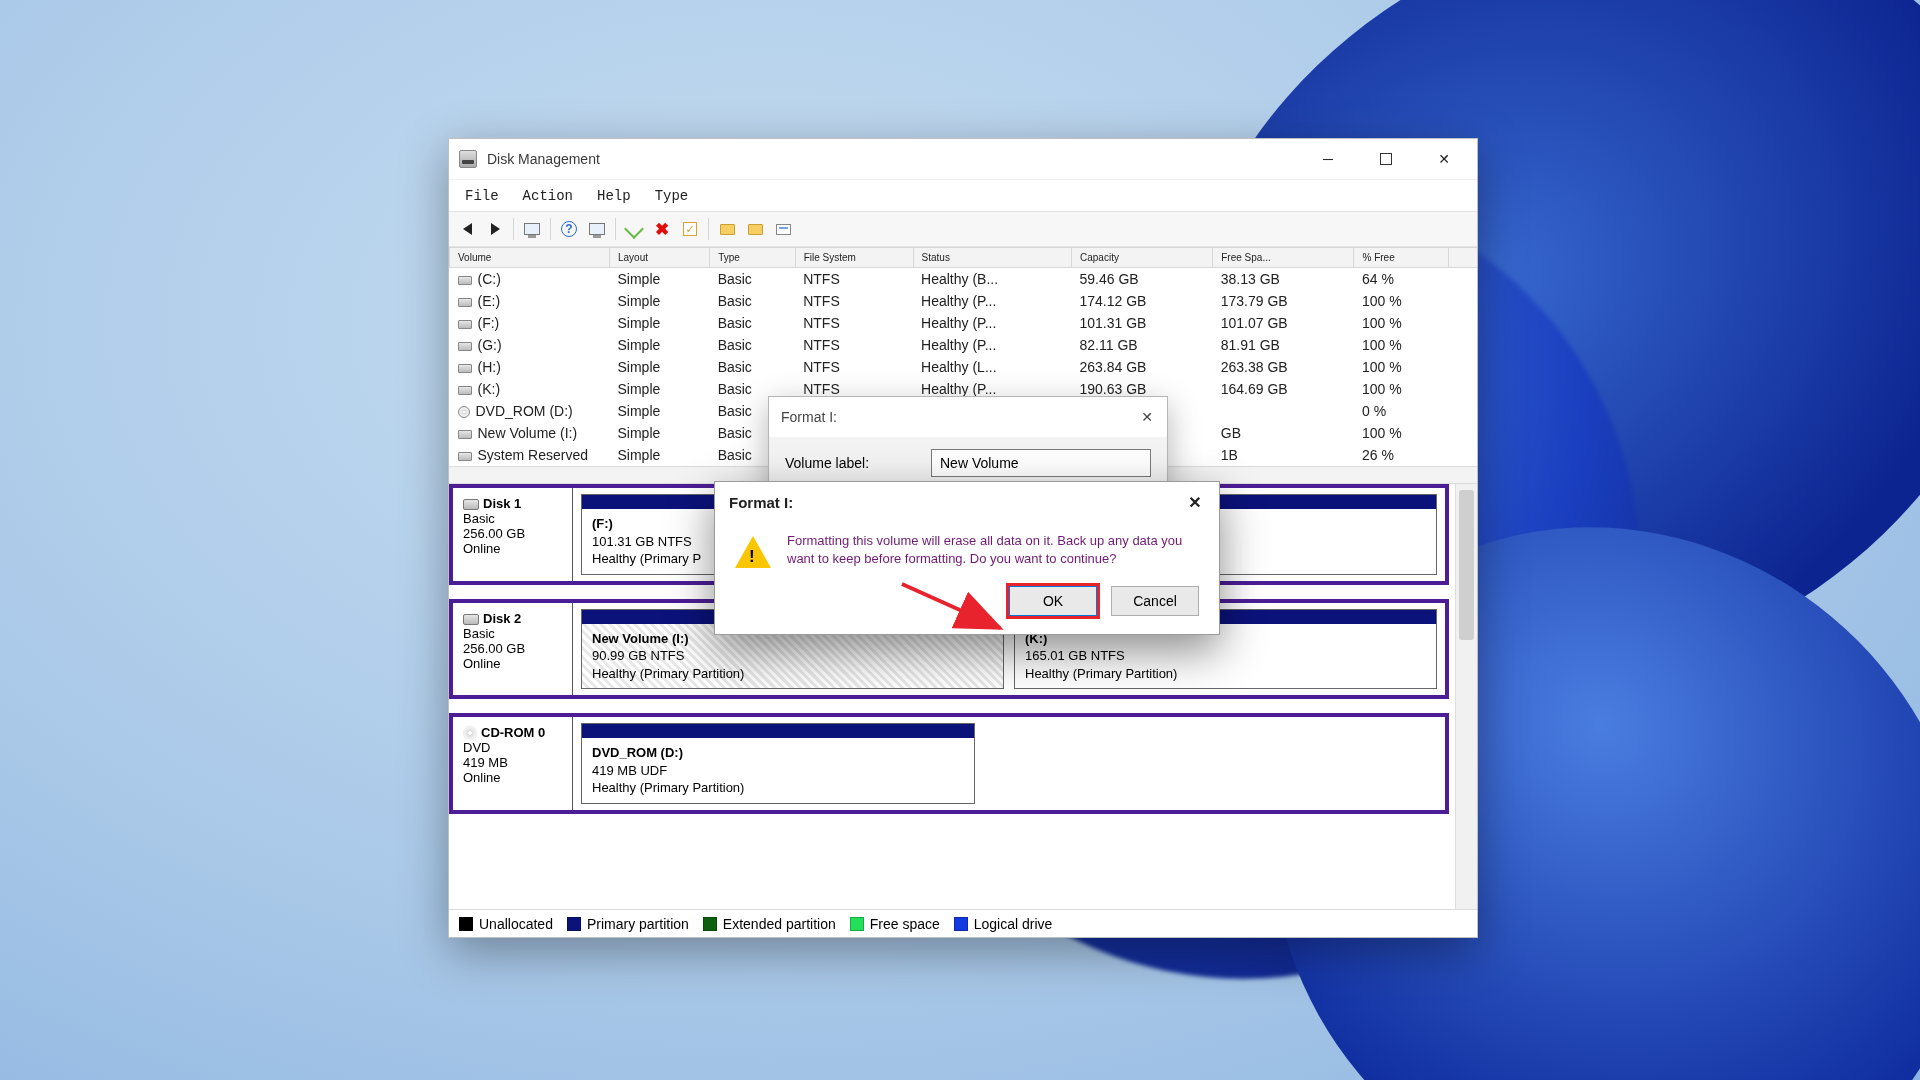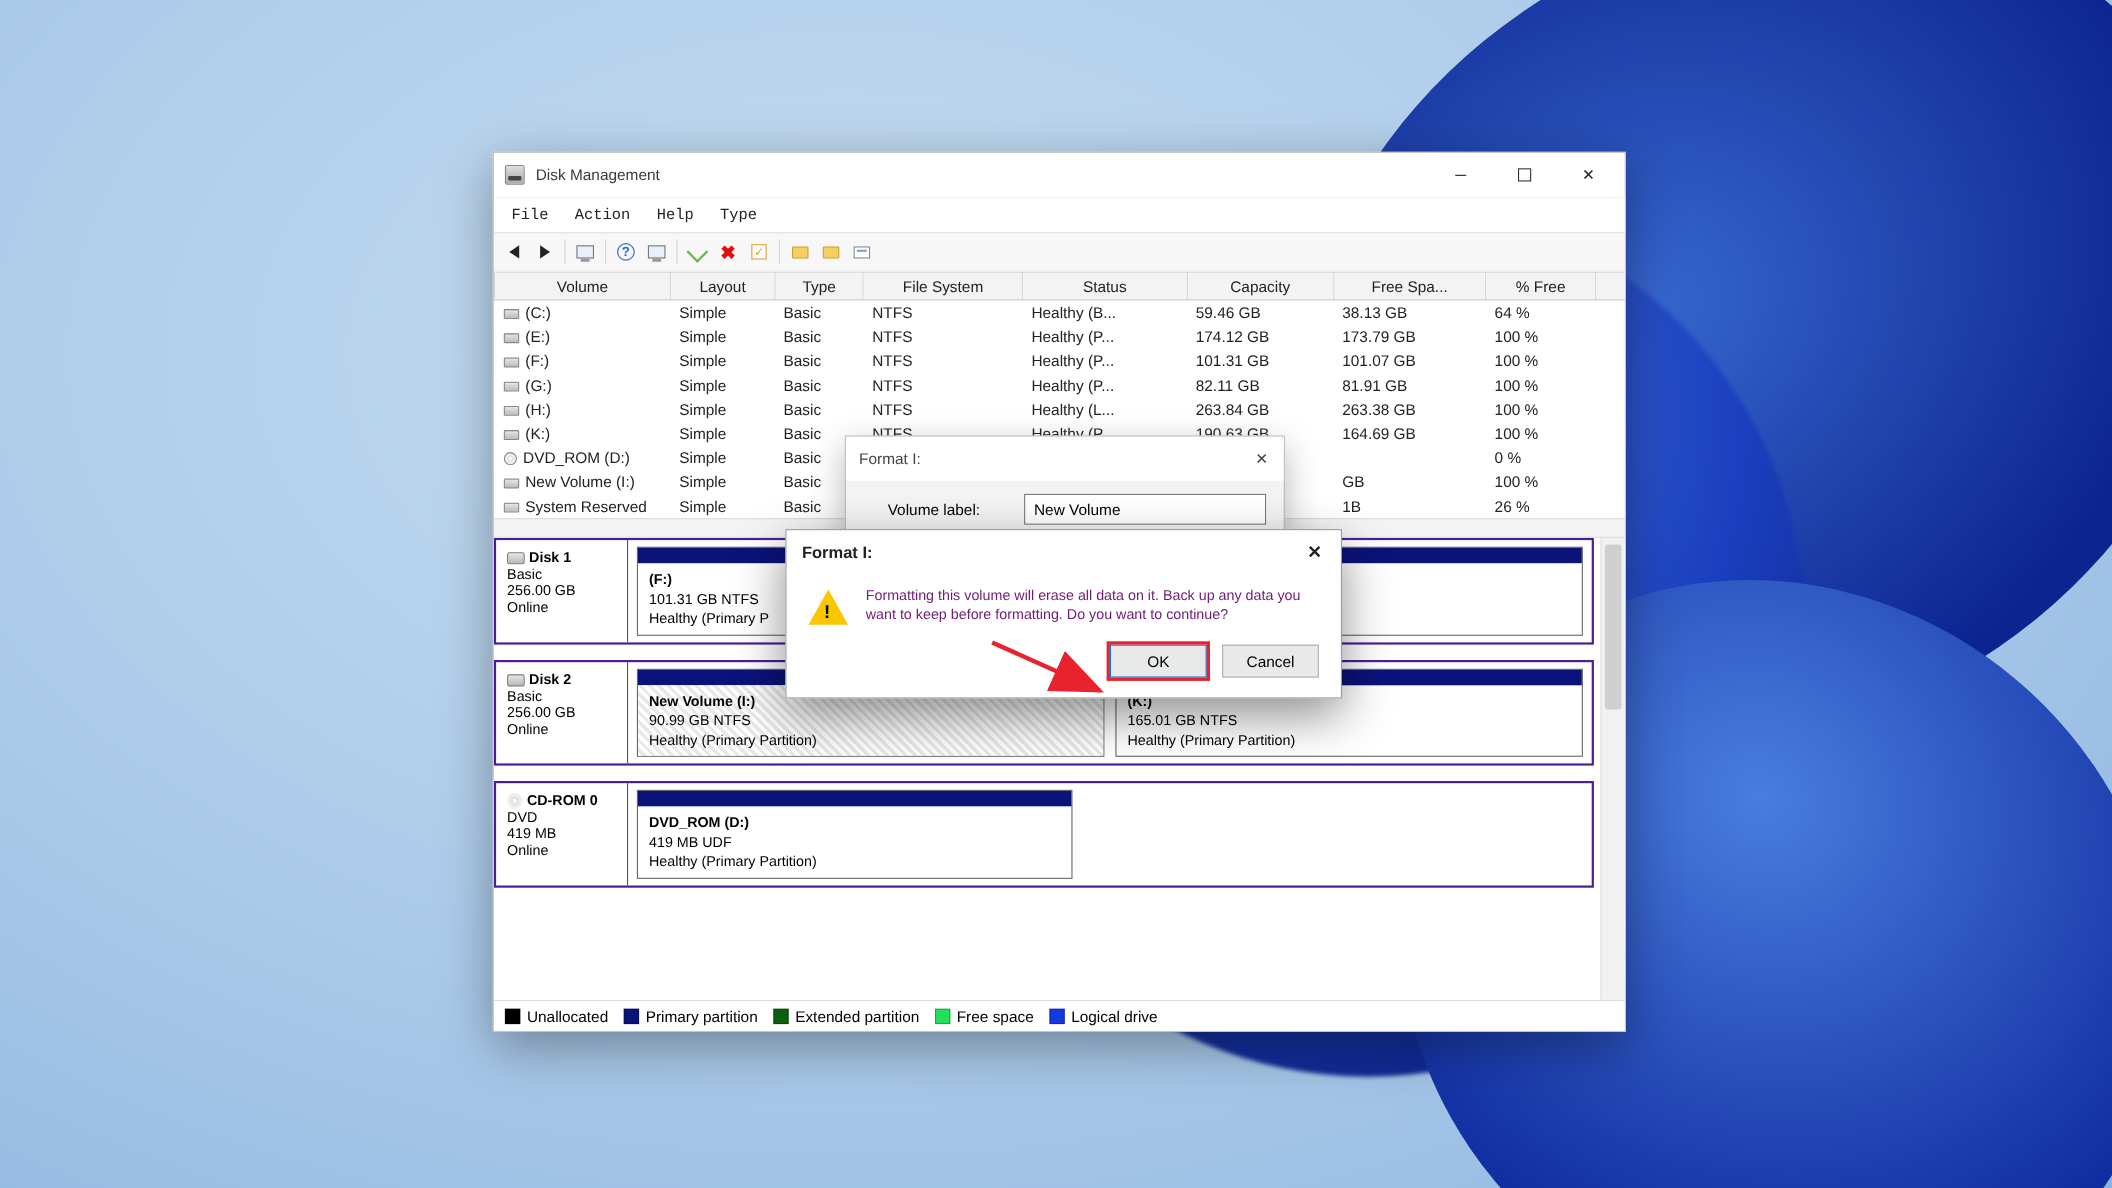--- a/index.html
+++ b/index.html
@@ -39,30 +39,30 @@
 .ico-help{width:16px;height:16px;border:1px solid #2a6bd0;border-radius:50%;display:flex;align-items:center;justify-content:center;color:#2a6bd0;font-size:12px;font-weight:bold;}
 .ico-pen{width:14px;height:14px;border-left:2px solid #6b4;border-bottom:2px solid #6b4;transform:rotate(-45deg);}
 .ico-x{color:#e30b0b;font-weight:bold;font-size:17px;line-height:1;}
 .ico-check{width:14px;height:14px;border:1px solid #e0a030;background:#fff;display:flex;align-items:center;justify-content:center;color:#e0a030;font-size:11px;}
 .ico-folder{width:15px;height:11px;background:#f7ce62;border:1px solid #caa030;border-radius:1px;}
 .ico-props{width:15px;height:11px;background:#fff;border:1px solid #888;position:relative;}
 .ico-props::after{content:"";position:absolute;left:2px;top:2px;right:2px;height:2px;background:#77a4e0;}
 
 .volumes-pane{ flex:0 0 auto; overflow:auto; background:#fff;}
 .volumes-table{ width:100%; border-collapse:collapse; font-size:14px; color:#222;}
-.volumes-table th{ text-align:center; font-weight:400; background:#f3f3f3; border:1px solid #d8d8d8; padding:4px 8px; font-size:14px;}
+.volumes-table th{ text-align:left; font-weight:400; background:#f3f3f3; border:1px solid #d8d8d8; padding:4px 8px; font-size:10px;}
 .volumes-table td{ padding:3px 8px; white-space:nowrap;}
 .vol-ico{display:inline-block;width:14px;height:9px;background:linear-gradient(#e6e6e6,#bcbcbc);border:1px solid #888;border-radius:1px;margin-right:6px;vertical-align:middle;}
 .vol-ico.cd{width:12px;height:12px;border-radius:50%;background:radial-gradient(circle,#fff 18%,#dcdcdc 20%,#f3f3f3 60%,#cfcfcf 95%);}
 
 .middle-gap{ height:18px; background:#f3f3f3; border-top:1px solid #dcdcdc; border-bottom:1px solid #dcdcdc;}
 
 .graphical{ flex:1; overflow:auto; position:relative; background:#fff; }
 .graphical-inner{ padding-right:28px; }
-.disk-row{ display:flex; border:2px solid #4c1d95; margin:0 0 14px 0;}
+.disk-row{ display:flex; border:4px solid #4c1d95; margin:0 0 14px 0;}
 .disk-head{ width:120px; padding:8px 10px; border-right:1px solid #555; font-size:13px; }
 .disk-head .hdico{display:inline-block;width:16px;height:11px;background:linear-gradient(#e6e6e6,#b9b9b9);border:1px solid #777;border-radius:2px;margin-right:4px;vertical-align:-2px;}
 .disk-head .cdico{display:inline-block;width:14px;height:14px;border-radius:50%;background:radial-gradient(circle,#fff 18%,#dcdcdc 20%,#f3f3f3 60%,#cfcfcf 95%);margin-right:4px;vertical-align:-3px;}
 .disk-head .name{font-weight:bold;}
 .parts{ flex:1; display:flex; gap:10px; padding:6px 8px;}
 .part{ flex:1; border:1px solid #666; display:flex; flex-direction:column;}
 .part .bar{ height:14px; background:#0b127a;}
 .part .body{ padding:6px 10px; font-size:13px; line-height:1.35;}
 .part .body .pt{font-weight:bold;}
 .part.hatched .body{ background:repeating-linear-gradient(45deg,#fff,#fff 3px,#e8e8e8 3px,#e8e8e8 6px);}
@@ -71,21 +71,21 @@
 
 .legend{ height:28px; padding:0 10px; border-top:1px solid #dcdcdc; background:#fff; display:flex; align-items:center; gap:14px; font-size:14px;}
 .swatch{display:inline-block;width:14px;height:14px;margin-right:6px;vertical-align:-2px;border:1px solid rgba(0,0,0,.25);}
 .sw-black{background:#000;} .sw-navy{background:#0b127a;} .sw-dgreen{background:#0c5f0c;} .sw-lgreen{background:#23e05a;} .sw-blue{background:#1339e0;}
 
 
 .format-modal{ position:absolute; left:768px; top:396px; width:400px; background:#f3f3f3; border:1px solid #b6b6b6; box-shadow:0 10px 30px rgba(0,0,0,.3);}
 .fm-title{ height:40px; display:flex; align-items:center; padding:0 12px; font-size:14px; color:#444; background:#fff; position:relative;}
 .fm-close{ position:absolute; right:6px; top:6px; width:28px; height:28px; display:flex; align-items:center; justify-content:center; font-size:14px; }
 .fm-body{ padding:12px 16px; display:flex; align-items:center; gap:18px; font-size:14px;}
-.fm-label{ width:128px;text-align:center;}
+.fm-label{ width:128px;}
 .fm-input{ flex:1; height:28px; border:1px solid #7a7a7a; padding:0 8px; font-size:14px; background:#fff;}
 
 .confirm-modal{ position:absolute; left:714px; top:481px; width:506px; background:#fff; border:1px solid #9a9a9a; box-shadow:0 16px 42px rgba(0,0,0,.45);}
 .cm-title{ height:40px; display:flex; align-items:center; padding:0 14px; font-size:15px; font-weight:600; color:#222; position:relative;}
 .cm-close{ position:absolute; right:8px; top:6px; width:32px; height:28px; display:flex; align-items:center; justify-content:center; font-size:16px;}
 .cm-body{ padding:10px 20px 18px 20px; display:flex; gap:16px;}
 .warn-ico{ width:0; height:0; border-left:18px solid transparent; border-right:18px solid transparent; border-bottom:32px solid #f9c600; position:relative; margin-top:4px;}
 .warn-ico::after{ content:"!"; position:absolute; left:-4px; top:11px; font-weight:bold; color:#000; font-size:17px;}
 .cm-text{ flex:1; font-size:13px; color:#701a75; line-height:1.35;}
 .cm-buttons{ display:flex; justify-content:flex-end; gap:14px; padding:0 20px 18px 0;}

